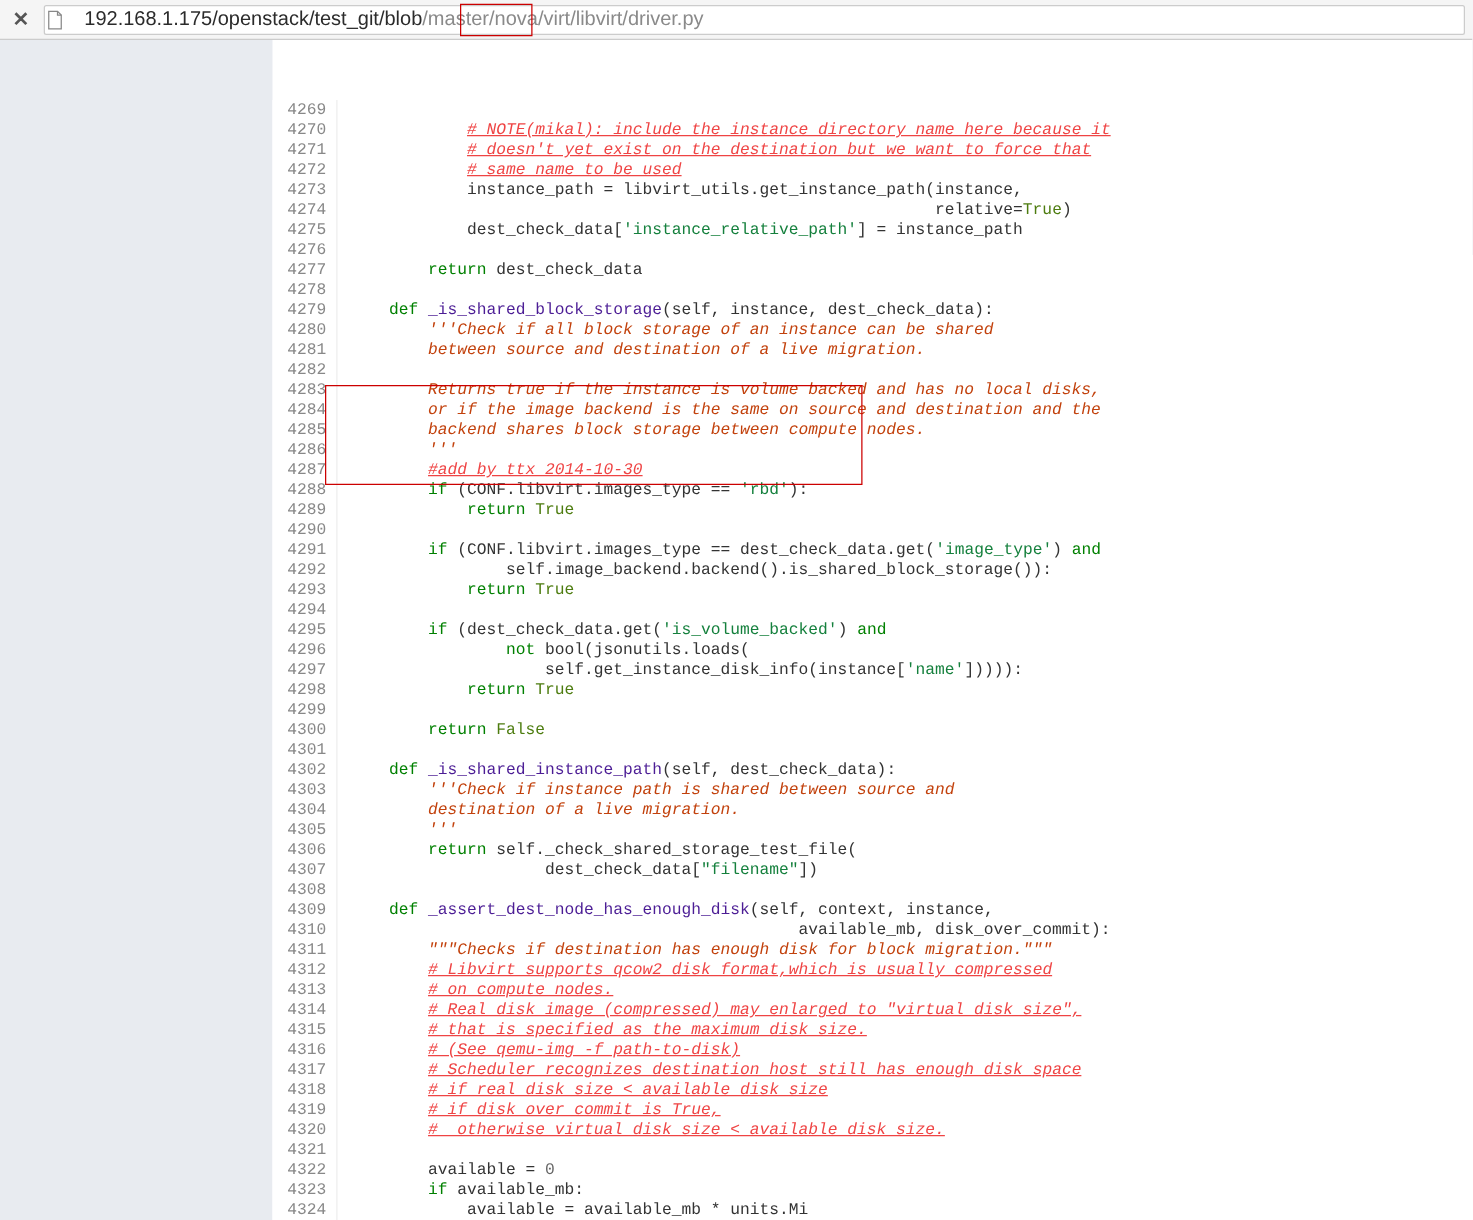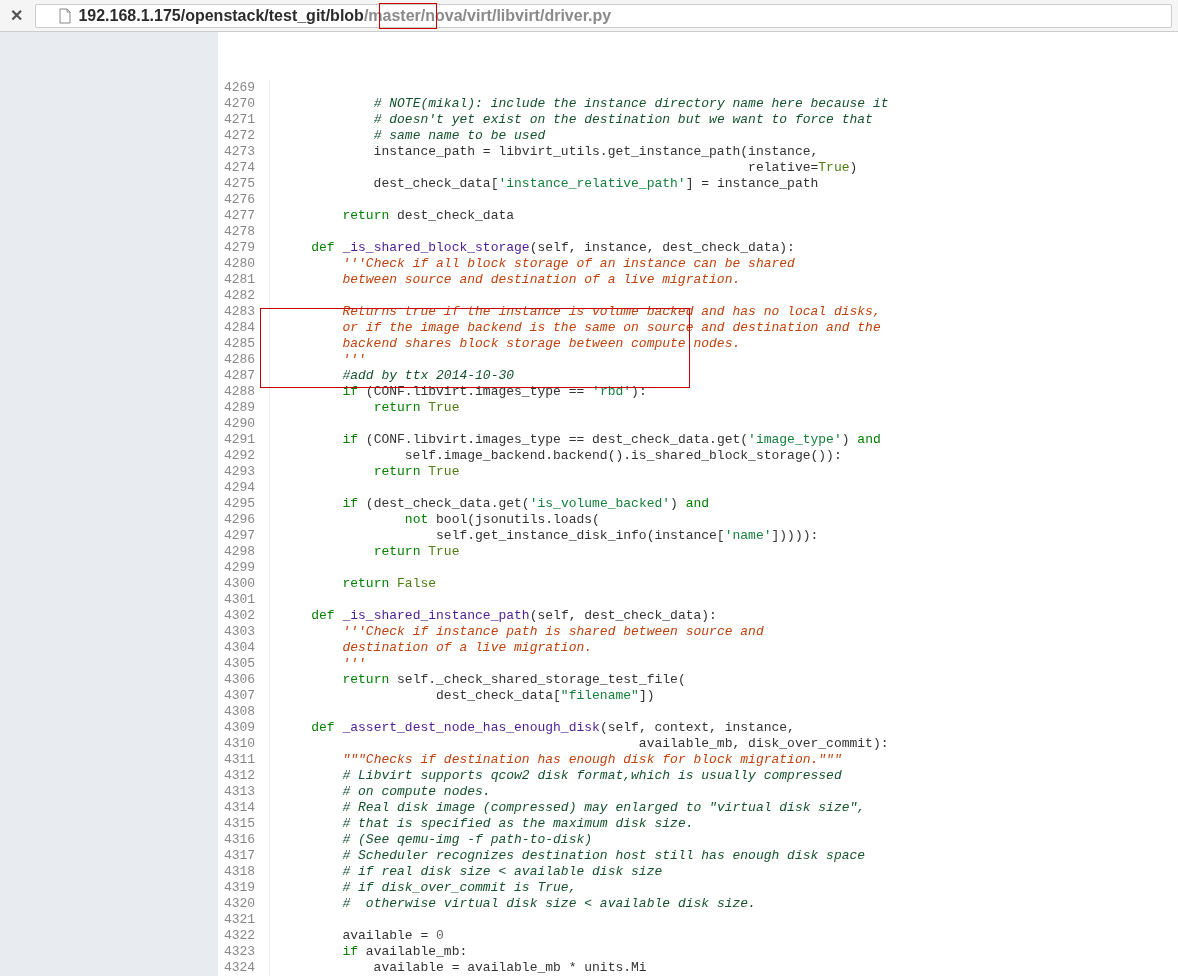--- a/index.html
+++ b/index.html
@@ -27,25 +27,24 @@
     padding: 0 4px;
   }
   .url-box {
     flex: 1;
     height: 24px;
     background: #fff;
     border: 1px solid #ccc;
     border-radius: 2px;
     display: flex;
     align-items: center;
-    padding: 0 22px;
-    gap: 6px;
+    padding: 0 1px;
+    gap: 16px;
     font-size: 16px;
     color: #555;
-    font-weight: bold;
   }
   .page-icon {
     width: 14px;
     height: 16px;
     display: inline-block;
   }
   .page-icon svg { display:block; }
   .url-text {
     white-space: nowrap;
     font-family: Arial, sans-serif;
@@ -75,39 +74,39 @@
     position: relative;
     padding-top: 0;
   }
   .line {
     display: flex;
     height: 16px;
     align-items: baseline;
   }
   .lno {
     width: 52px;
-    text-align: center;
+    text-align: right;
     padding-right: 8px;
     color: #888;
     user-select: none;
     border-right: 1px solid #eee;
     background: #fff;
     font-family: Consolas, "Courier New", monospace;
     font-size: 13px;
   }
   .code {
     padding-left: 10px;
     font-family: Consolas, "Courier New", monospace;
     font-size: 13px;
     white-space: pre;
   }
   .kw { color: #008000; font-weight: normal; }
   .fn { color: #4c1d95; }
   .str { color: #15803d; }
-  .cm { color: #14532d; font-style: italic; }
+  .cm { color: #ef4444; font-style: italic; text-decoration: underline; }
   .ds { color: #c2410c; font-style: italic; }
   .num { color: #666; }
   .bp { color: #4d7c0f; }
   .code-highlight-box {
     position: absolute;
     border: 1px solid #c00;
     pointer-events: none;
   }
 </style>
 </head>

